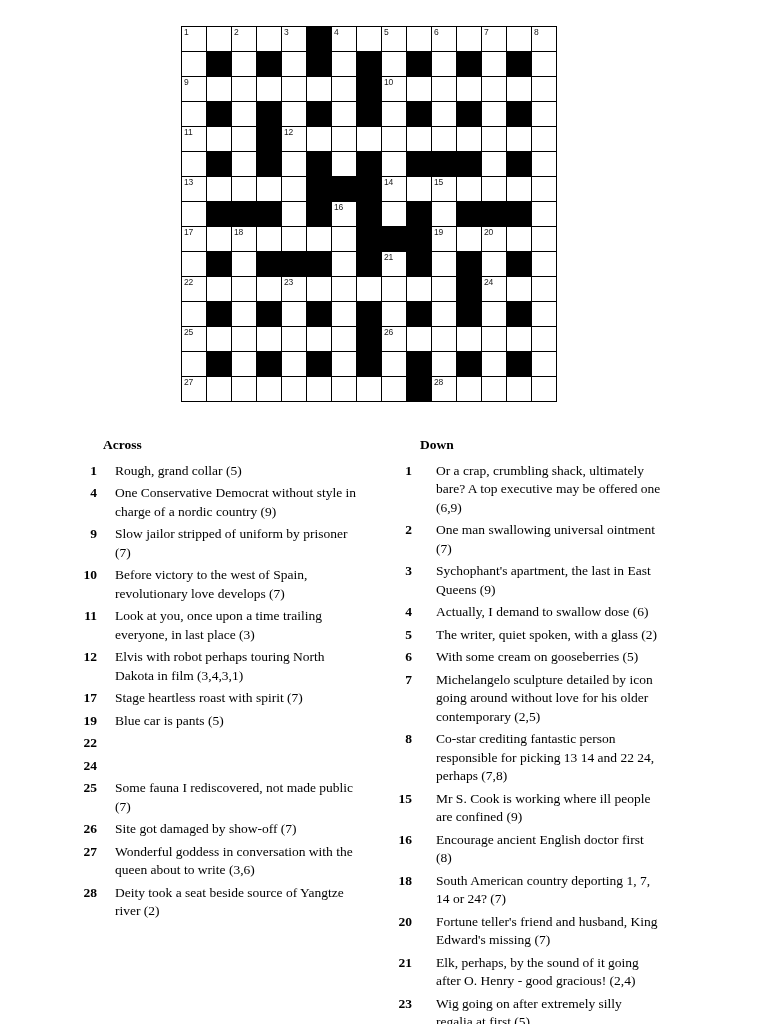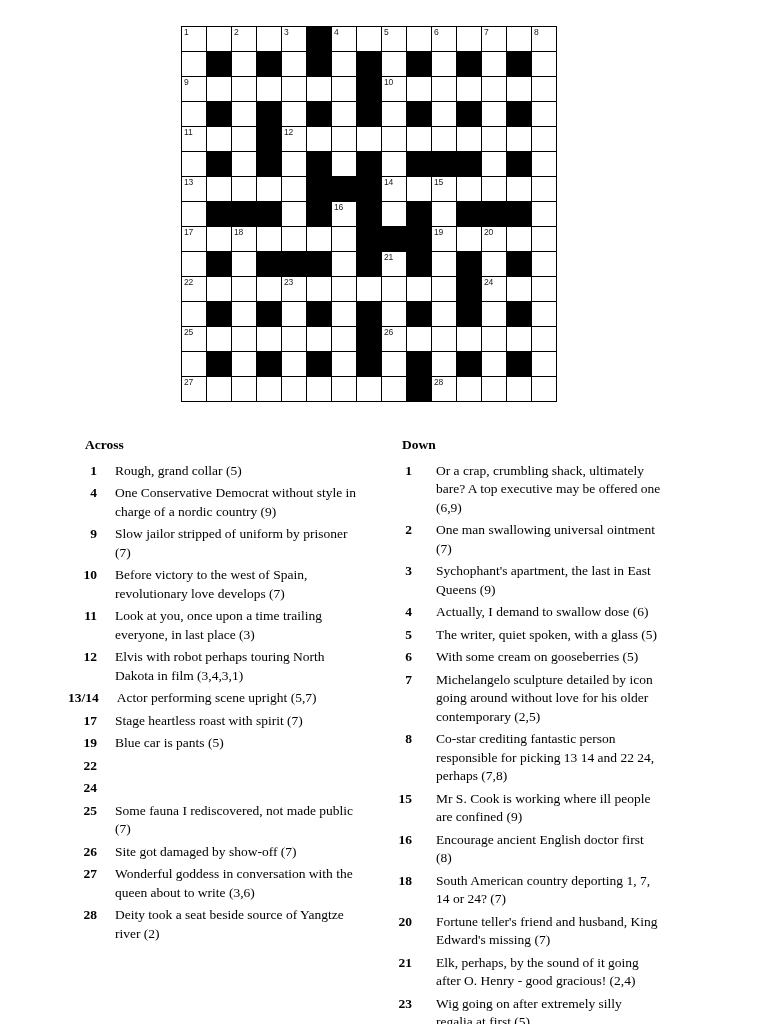--- a/index.html
+++ b/index.html
@@ -48,21 +48,21 @@
   .clues {
     position: absolute;
     top: 436px;
     font-size: 13.5px;
     line-height: 18.5px;
   }
   .clues-across { left: 68px;  width: 292px; }
   .clues-down   { left: 385px; width: 276px; }
   .clues-title {
     font-weight: bold;
-    margin: 0 0 7px 17px;
+    margin: 0 0 7px 35px;
   }
   .clue {
     display: flex;
     align-items: flex-start;
     margin-bottom: 4px;
   }
   .clue-num {
     flex: none;
     min-width: 29px;
     text-align: right;
@@ -385,24 +385,20 @@
         </div>
         <div class="clue">
           <div class="clue-num">11</div>
           <div class="clue-text">Look at you, once upon a time trailing everyone, in last place (3)</div>
         </div>
         <div class="clue">
           <div class="clue-num">12</div>
           <div class="clue-text">Elvis with robot perhaps touring North Dakota in film (3,4,3,1)</div>
         </div>
         <div class="clue">
-          <div class="clue-num">13/14</div>
-          <div class="clue-text">Actor performing scene upright (5,7)</div>
-        </div>
-        <div class="clue">
           <div class="clue-num">17</div>
           <div class="clue-text">Stage heartless roast with spirit (7)</div>
         </div>
         <div class="clue">
           <div class="clue-num">19</div>
           <div class="clue-text">Blue car is pants (5)</div>
         </div>
         <div class="clue">
           <div class="clue-num">22</div>
         </div>
@@ -442,21 +438,21 @@
         <div class="clue">
           <div class="clue-num">3</div>
           <div class="clue-text">Sychophant's apartment, the last in East Queens (9)</div>
         </div>
         <div class="clue">
           <div class="clue-num">4</div>
           <div class="clue-text">Actually, I demand to swallow dose (6)</div>
         </div>
         <div class="clue">
           <div class="clue-num">5</div>
-          <div class="clue-text">The writer, quiet spoken, with a glass (5)</div>
+          <div class="clue-text">The writer, quiet spoken, with a glass (2)</div>
         </div>
         <div class="clue">
           <div class="clue-num">6</div>
           <div class="clue-text">With some cream on gooseberries (5)</div>
         </div>
         <div class="clue">
           <div class="clue-num">7</div>
           <div class="clue-text">Michelangelo sculpture detailed by icon going around without love for his older contemporary (2,5)</div>
         </div>
         <div class="clue">

